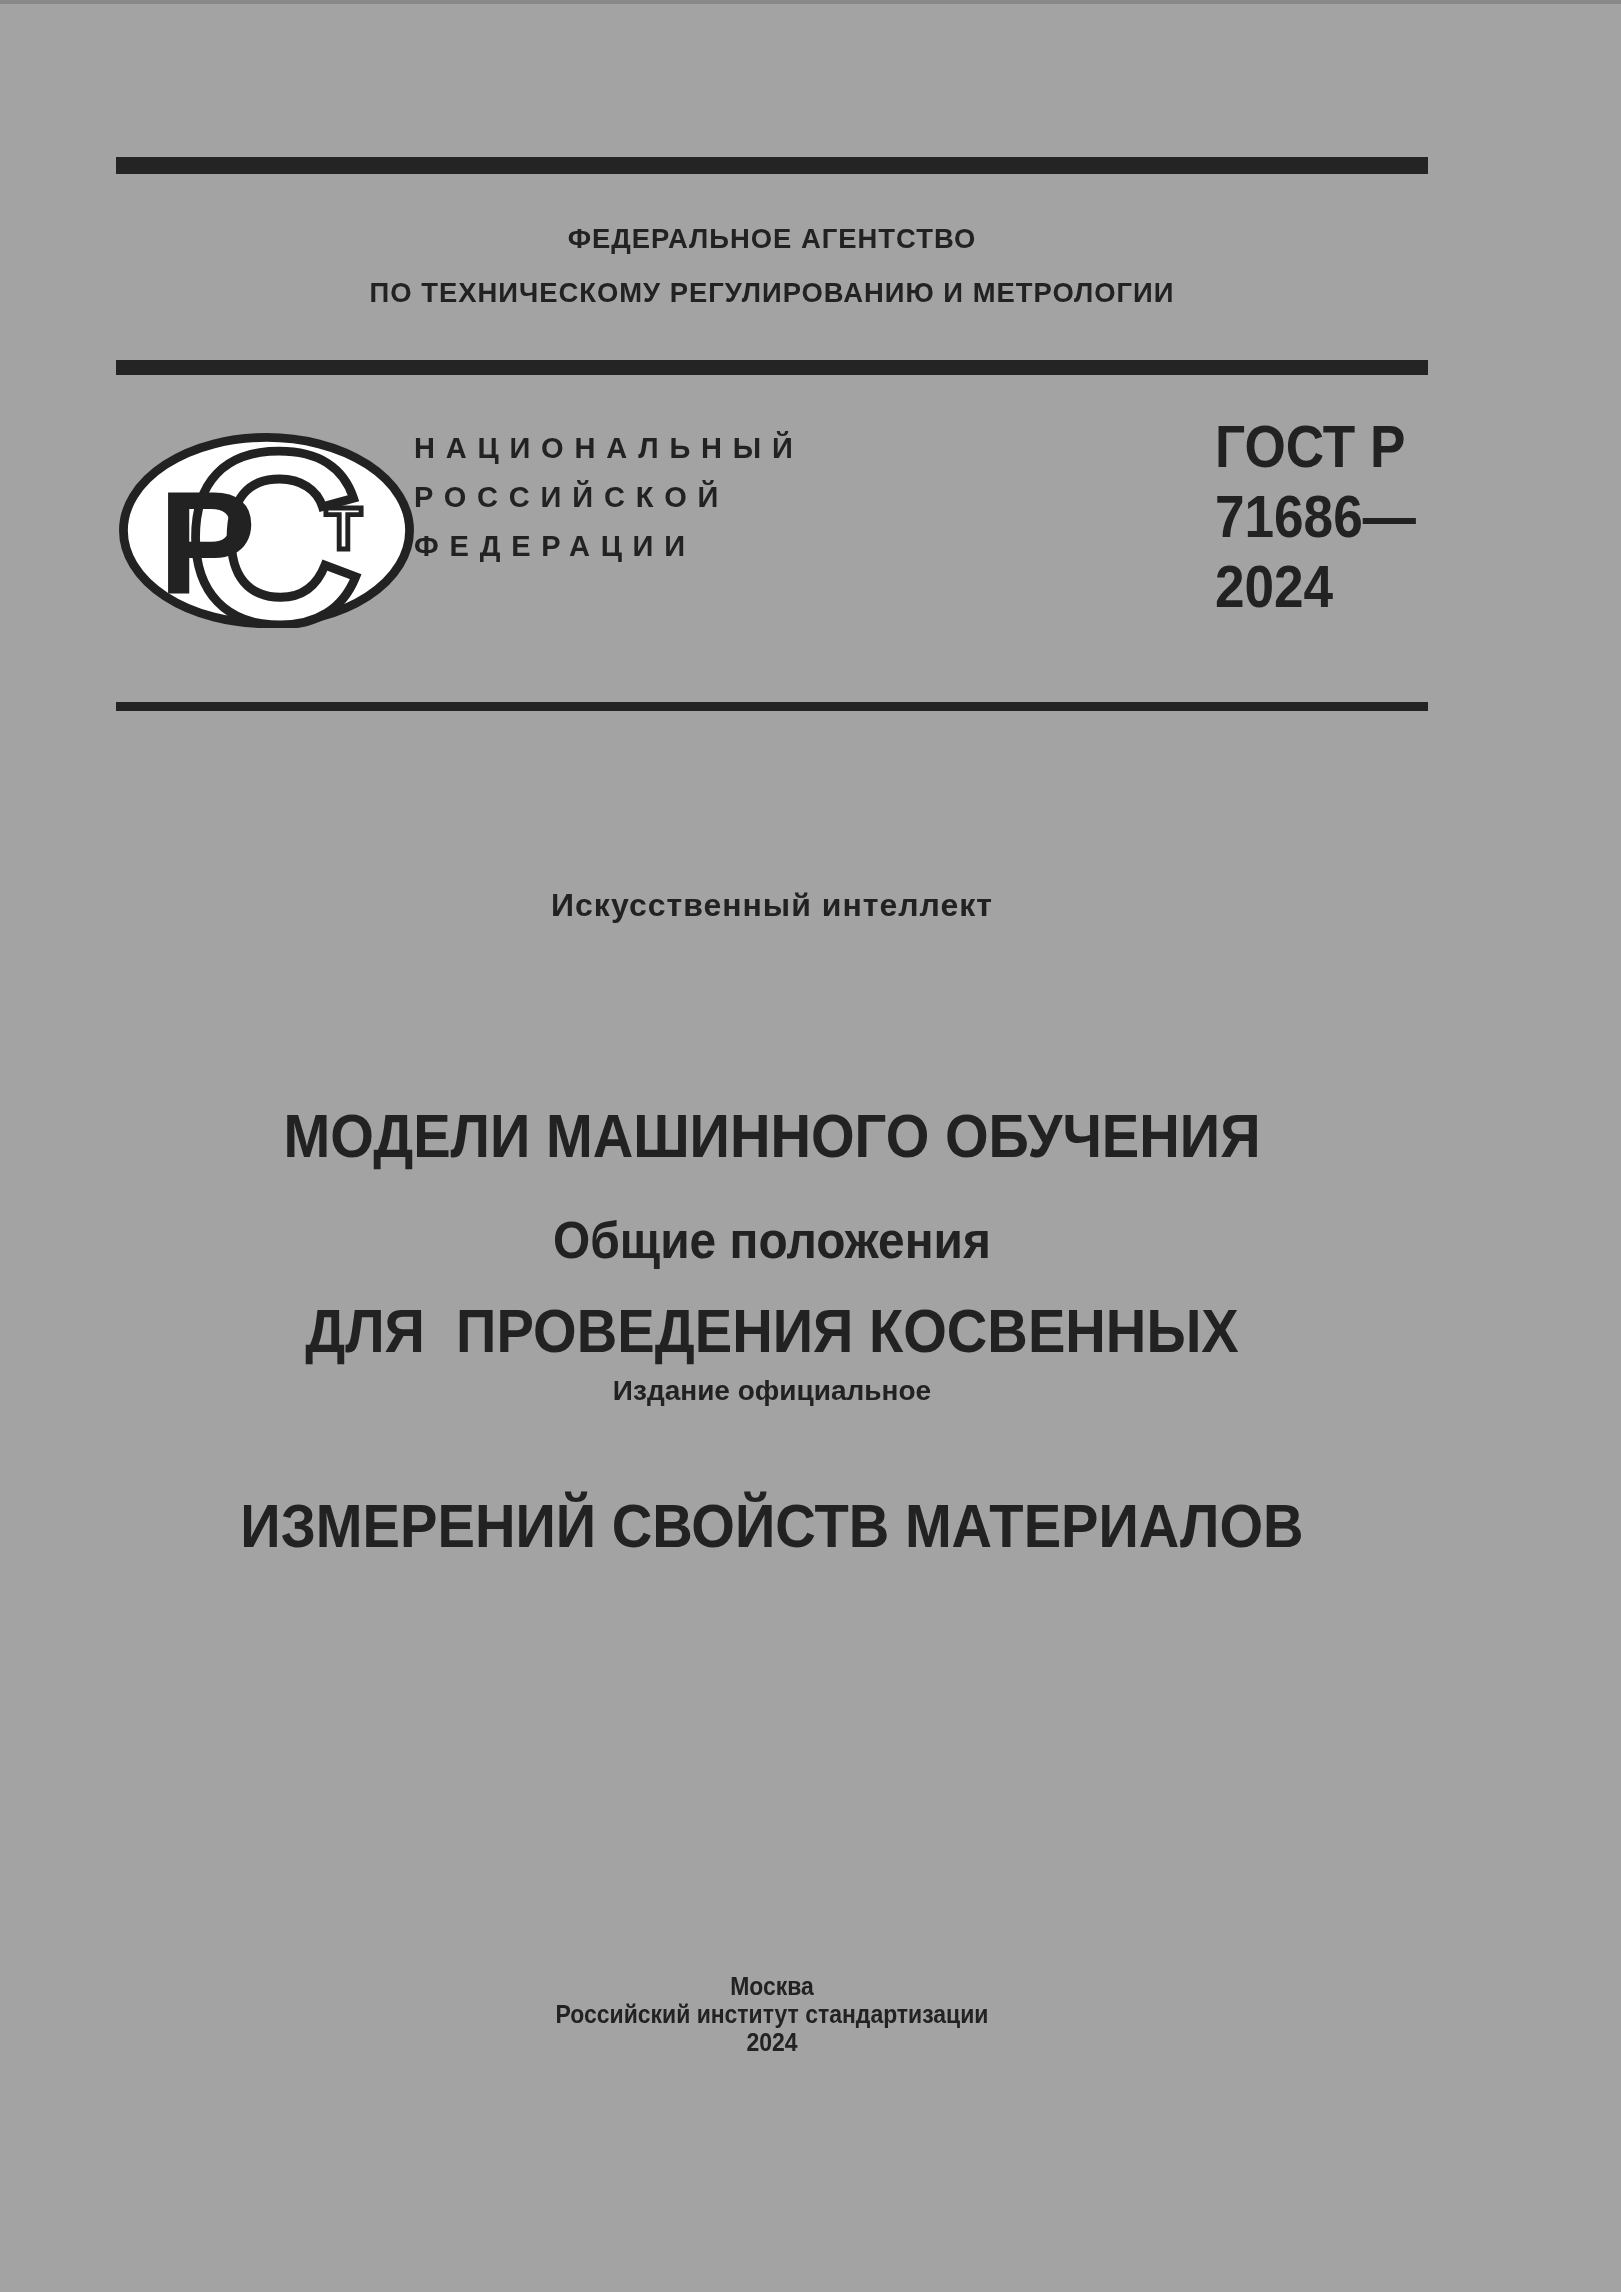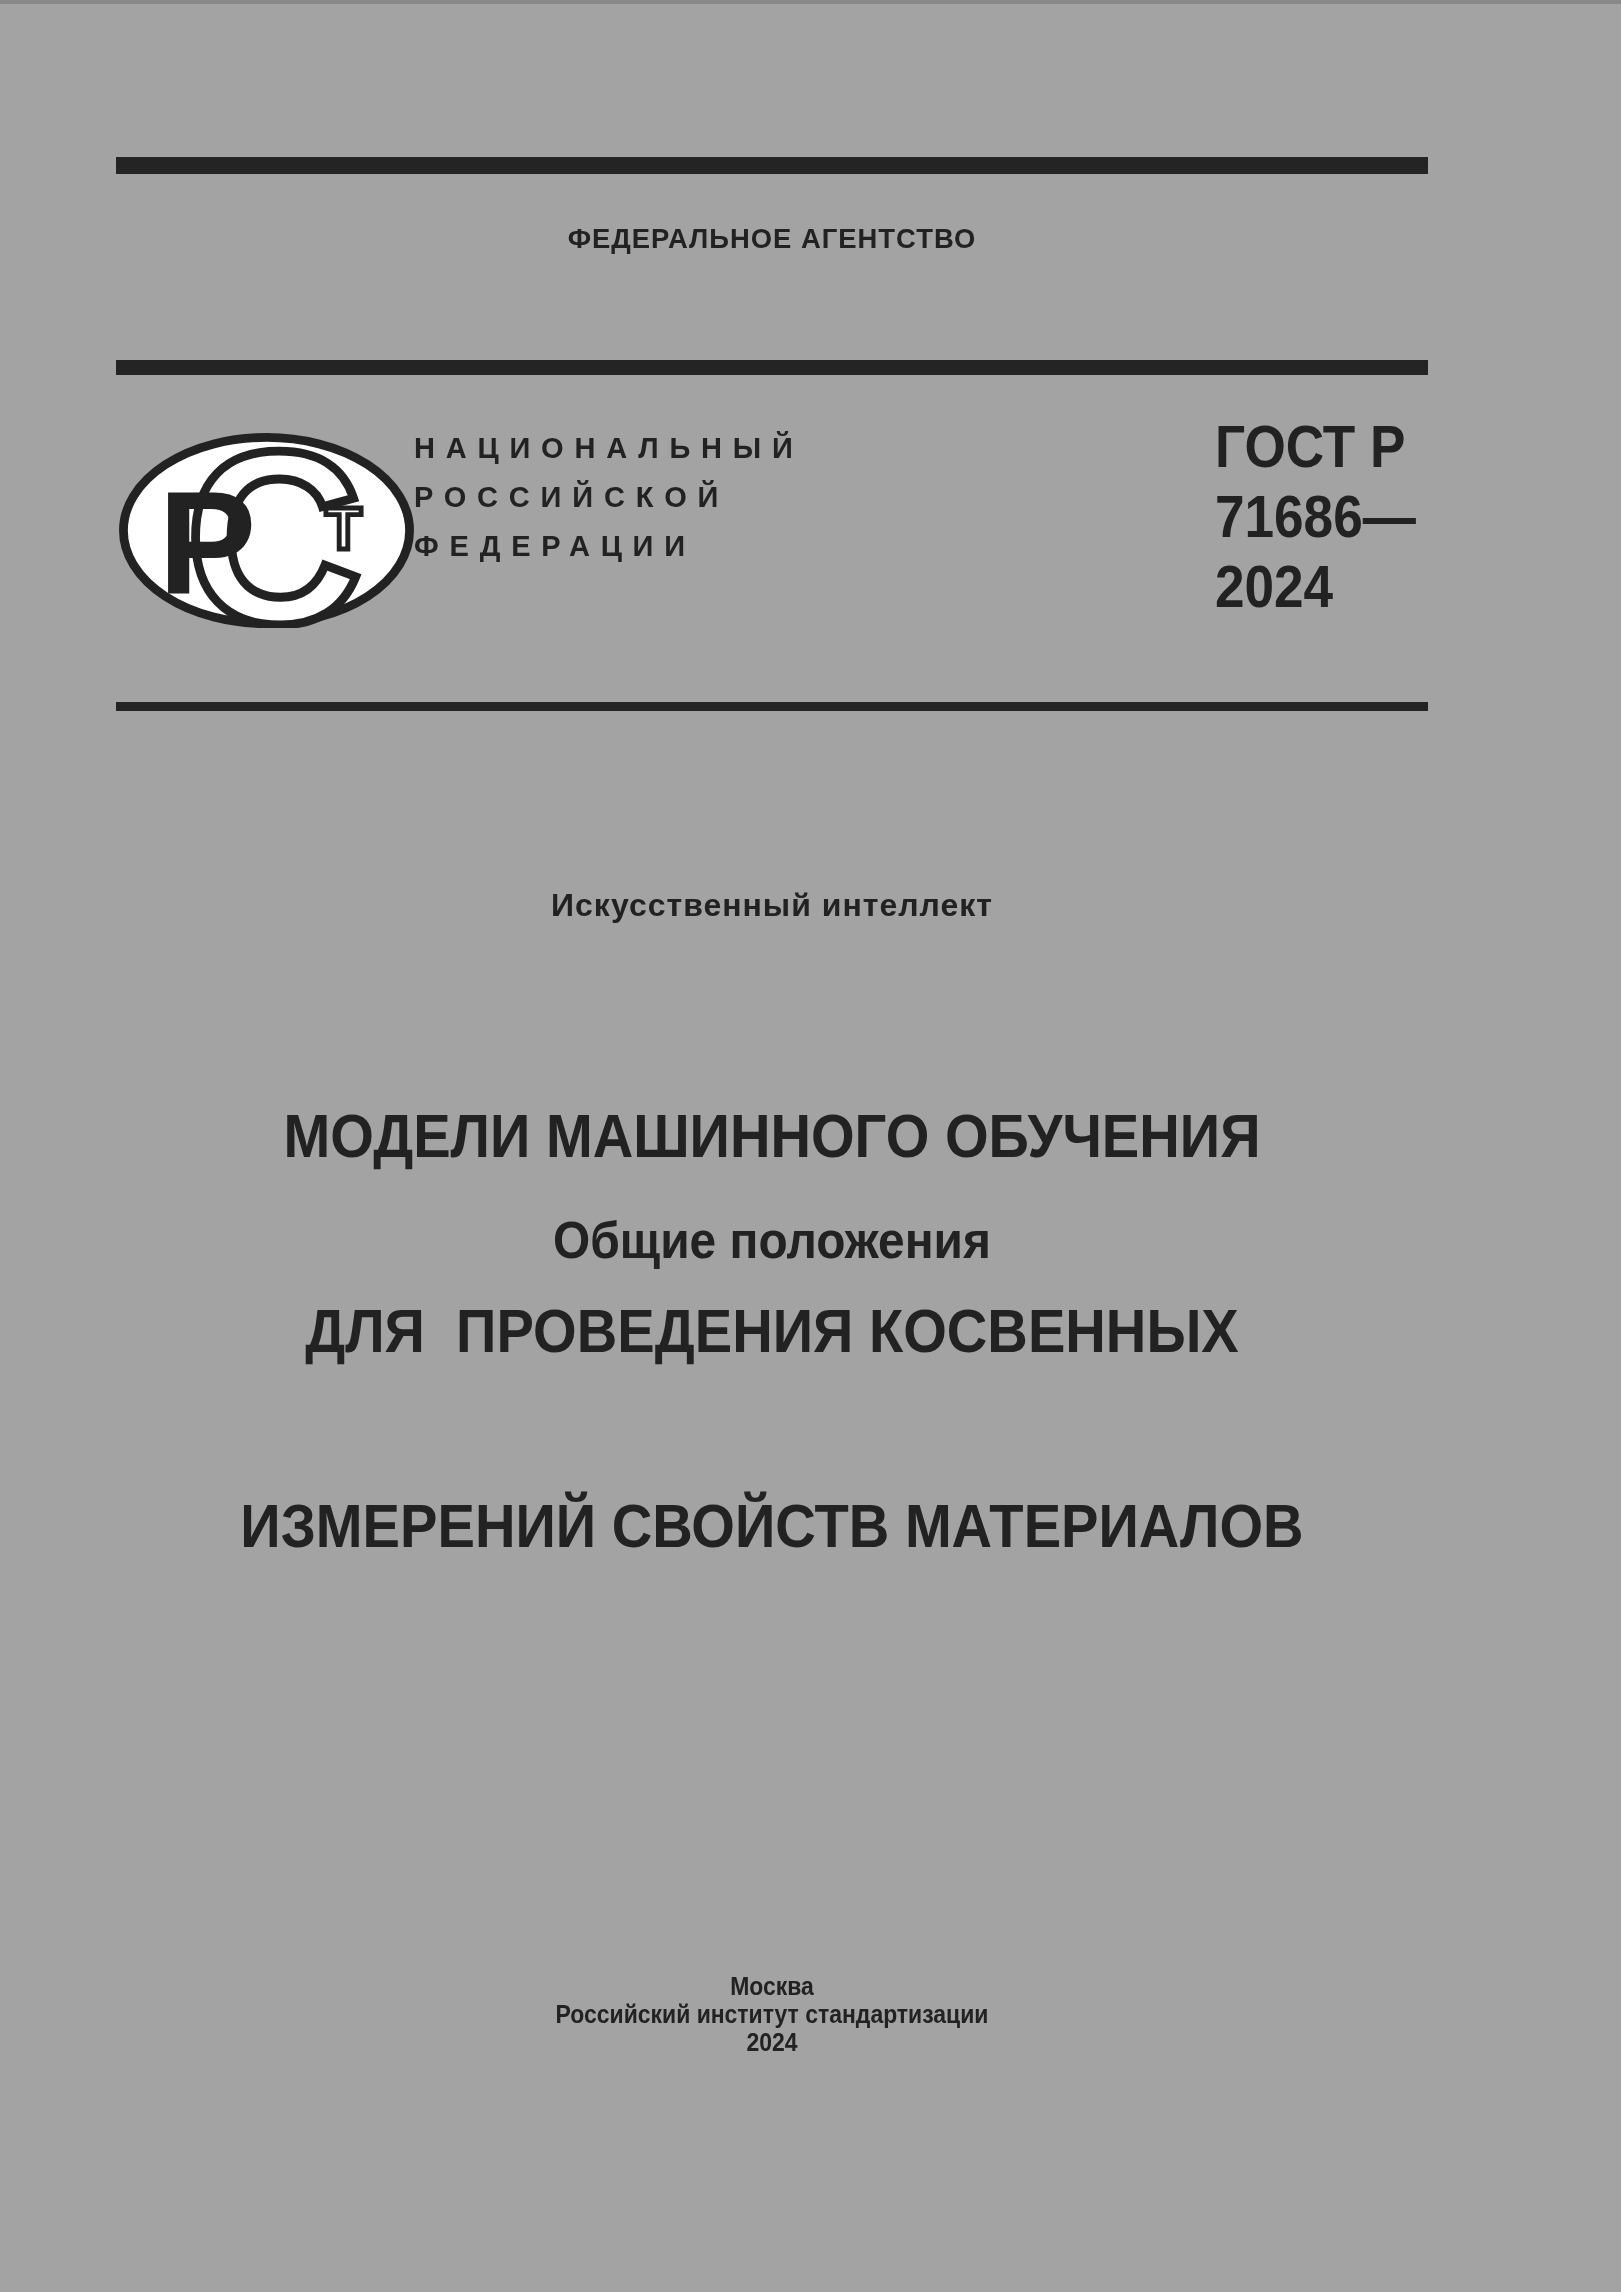--- a/index.html
+++ b/index.html
@@ -59,20 +59,21 @@
 </style>
 </head>
 <body>
 
 <div class="page">
 
   <div class="rule rule-top"></div>
 
   <div class="centered agency">
     <div>ФЕДЕРАЛЬНОЕ АГЕНТСТВО</div>
+    <div>ПО ТЕХНИЧЕСКОМУ РЕГУЛИРОВАНИЮ И МЕТРОЛОГИИ</div>
   </div>
 
   <div class="rule rule-mid"></div>
 
   <div class="logo-wrap">
     <svg viewBox="0 0 301 199">
       <ellipse cx="150.5" cy="99.5" rx="146" ry="95" fill="#ffffff" stroke="#222222" stroke-width="9"></ellipse>
       <text class="logo-c" x="158" y="194" font-size="250" text-anchor="middle">С</text>
       <text class="logo-t" x="229" y="118" font-size="61" text-anchor="middle">Т</text>
       <text class="logo-p" x="40" y="164" font-size="150">Р</text>
@@ -96,20 +97,21 @@
   <div class="centered subject">Искусственный интеллект</div>
 
   <div class="centered main-title">
     <div>МОДЕЛИ МАШИННОГО ОБУЧЕНИЯ</div>
     <div>ДЛЯ&nbsp; ПРОВЕДЕНИЯ КОСВЕННЫХ</div>
     <div>ИЗМЕРЕНИЙ СВОЙСТВ МАТЕРИАЛОВ</div>
   </div>
 
   <div class="centered subtitle">Общие положения</div>
 
+  <div class="centered edition">Издание официальное</div>
 
   <div class="centered imprint">
     <div>Москва</div>
     <div>Российский институт стандартизации</div>
     <div>2024</div>
   </div>
 
 </div>
 
 

